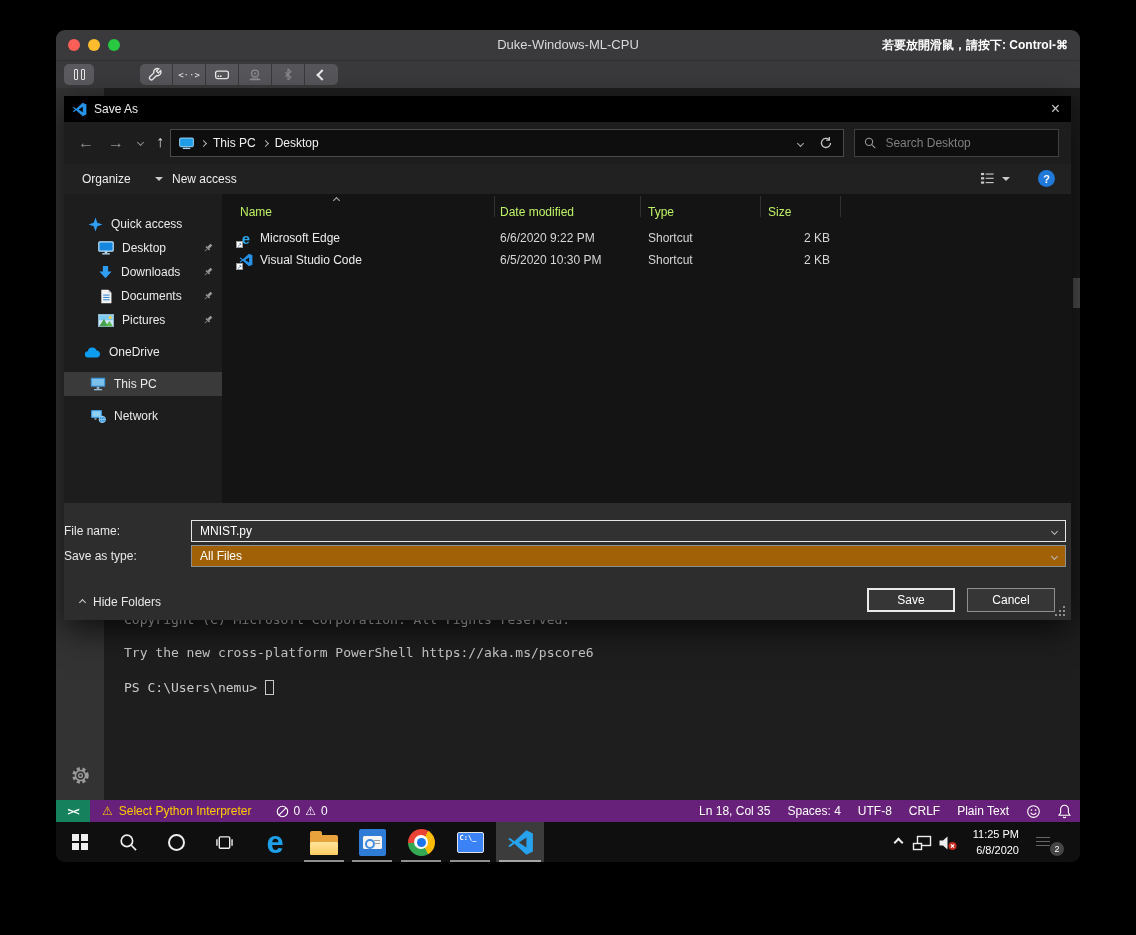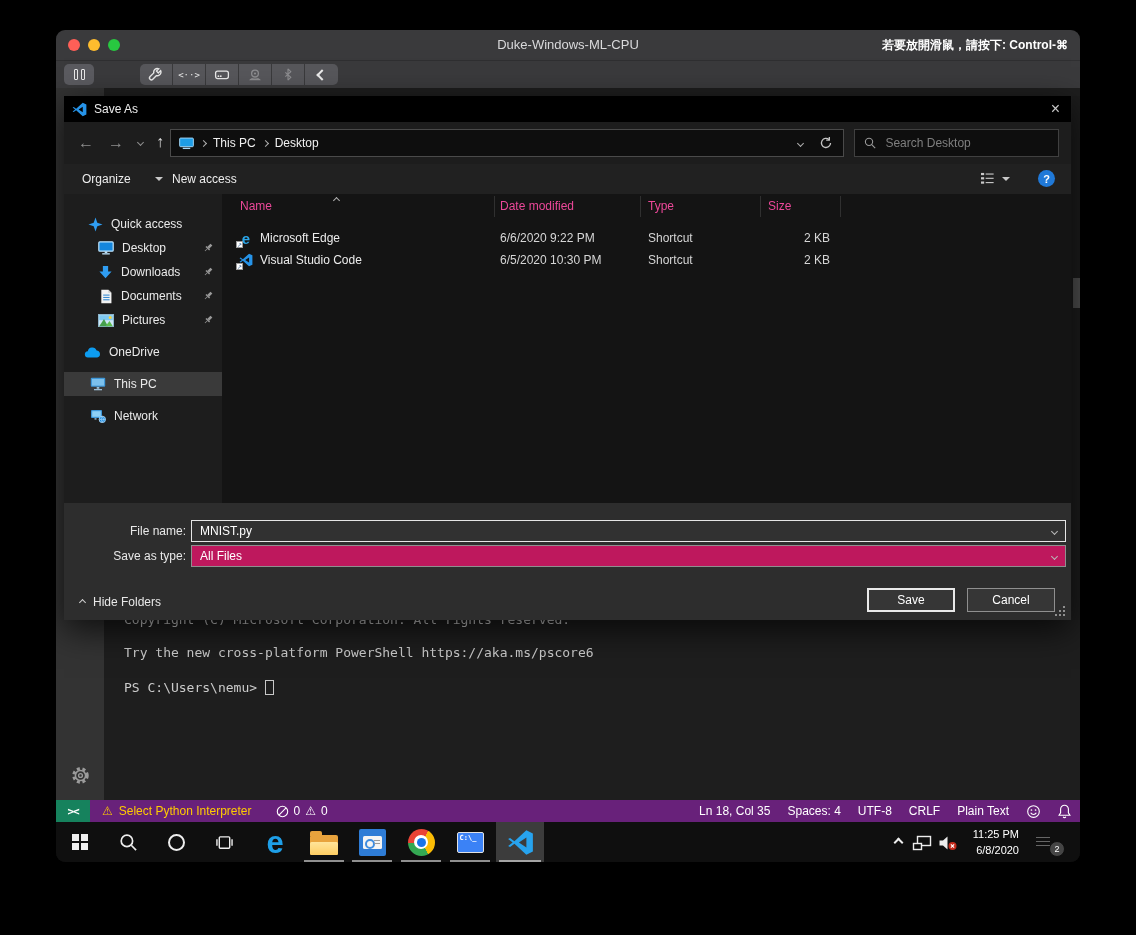--- a/index.html
+++ b/index.html
@@ -50,35 +50,35 @@
   .newfolder{position:absolute;left:108px;top:8px;color:#eee}
   .viewbtn{position:absolute;left:916px;top:8px;display:flex;align-items:center;gap:7px}
   .help{position:absolute;left:974px;top:6px;width:17px;height:17px;border-radius:50%;background:#2079d8;color:#fff;font-weight:700;font-size:11px;display:flex;align-items:center;justify-content:center}
   .dbody{position:absolute;top:98px;left:0;right:0;height:309px;background:#151515}
   .sidebar{position:absolute;left:0;top:0;width:158px;height:100%;background:#1d1d1d}
   .srow{position:absolute;left:0;width:158px;height:24px;display:flex;align-items:center;color:#eaeaea}
   .srow .lbl{margin-left:8px}
   .srow.sel{background:#3a3a3a}
   .pin{margin-left:auto;margin-right:8px;display:flex}
   .list{position:absolute;left:158px;top:0;right:0;height:100%;background:#141414}
-  .hcell{position:absolute;top:5px;color:#ec4899}
+  .hcell{position:absolute;top:11px;color:#bef264}
   .vdiv{position:absolute;top:2px;width:1px;height:21px;background:#303030}
   .lrow{position:absolute;left:0;right:0;height:22px}
   .cell{position:absolute;top:3px;color:#d6d6d6}
   .namecell{display:flex;align-items:center;gap:6px;color:#ececec}
   .ric{position:relative;width:16px;height:16px;display:flex;align-items:center;justify-content:center}
   .sc{position:absolute;left:-2px;bottom:-2px;width:7px;height:7px;background:#fff;border:0.5px solid #9a9a9a;font-size:6px;line-height:7px;text-align:center;color:#1b4f8a}
   .edge-e{font-weight:800;color:#2ba5e8;font-size:15px;line-height:1;font-family:"Liberation Sans",sans-serif}
   .dfields{position:absolute;top:407px;left:0;right:0;height:82px;background:#2d2d2d}
-  .flabel{position:absolute;left:0;width:122px;text-align:right;color:#e8e8e8}
+  .flabel{position:absolute;left:0;width:122px;color:#e8e8e8}
   .fcombo{position:absolute;left:127px;width:875px;height:22px;display:flex;align-items:center;padding:0 24px 0 8px;color:#fff}
   .fcombo .cv{position:absolute;right:8px;top:8px;color:#b9b9b9}
   .fname{top:17px;background:#313131;border:1px solid #e6e6e6}
   .fname input{background:transparent;border:0;outline:0;color:#fff;font-size:12px;width:100%;font-family:"Liberation Sans",sans-serif}
-  .ftype{top:42px;background:#be185d;border:1px solid #8f8f8f}
+  .ftype{top:42px;background:#a16207;border:1px solid #8f8f8f}
   .dfooter{position:absolute;top:489px;left:0;right:0;height:35px;background:#2d2d2d}
   .hidef{position:absolute;left:16px;top:10px;display:flex;align-items:center;gap:8px;color:#e8e8e8}
   .btn{position:absolute;top:3px;width:88px;height:24px;background:#363636;color:#fff;display:flex;align-items:center;justify-content:center}
   .btn.save{left:803px;border:2px solid #e9e9e9}
   .btn.cancel{left:903px;border:1px solid #8f8f8f}
   .grip{position:absolute;right:14px;bottom:12px;width:2px;height:2px;background:transparent;box-shadow:8px 0 0 #8f8f8f,4px 4px 0 #8f8f8f,8px 4px 0 #8f8f8f,0 8px 0 #8f8f8f,4px 8px 0 #8f8f8f,8px 8px 0 #8f8f8f}
   
   .statusbar{position:absolute;left:0;top:712px;right:0;height:22px;background:#68217a;display:flex;align-items:center;color:#fff;font-size:12px;z-index:40}
   .remote{width:34px;height:22px;background:#16825d;display:flex;align-items:center;justify-content:center;font-family:"DejaVu Sans Mono",monospace;font-weight:700;font-size:11px;letter-spacing:-1px}
   .sbleft{display:flex;align-items:center;gap:6px;margin-left:12px}

